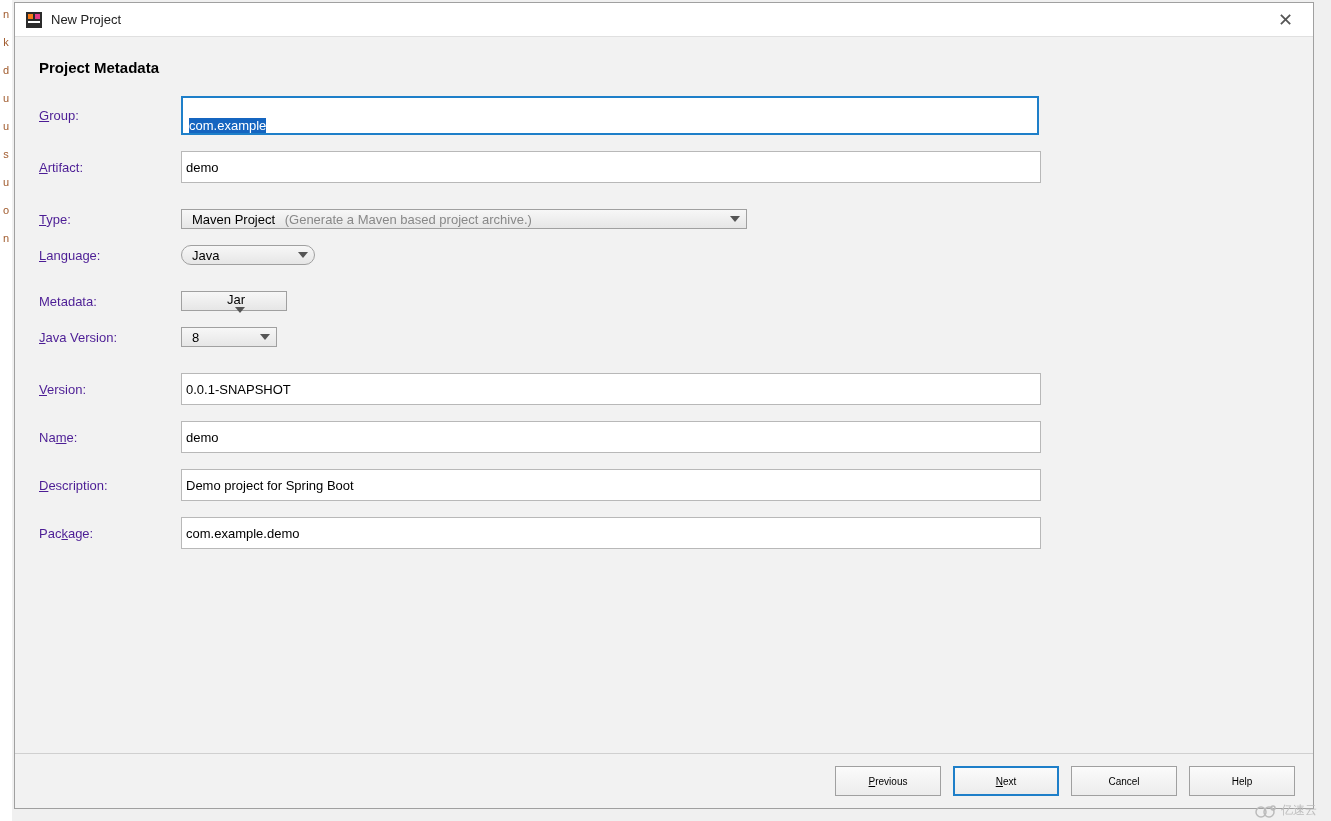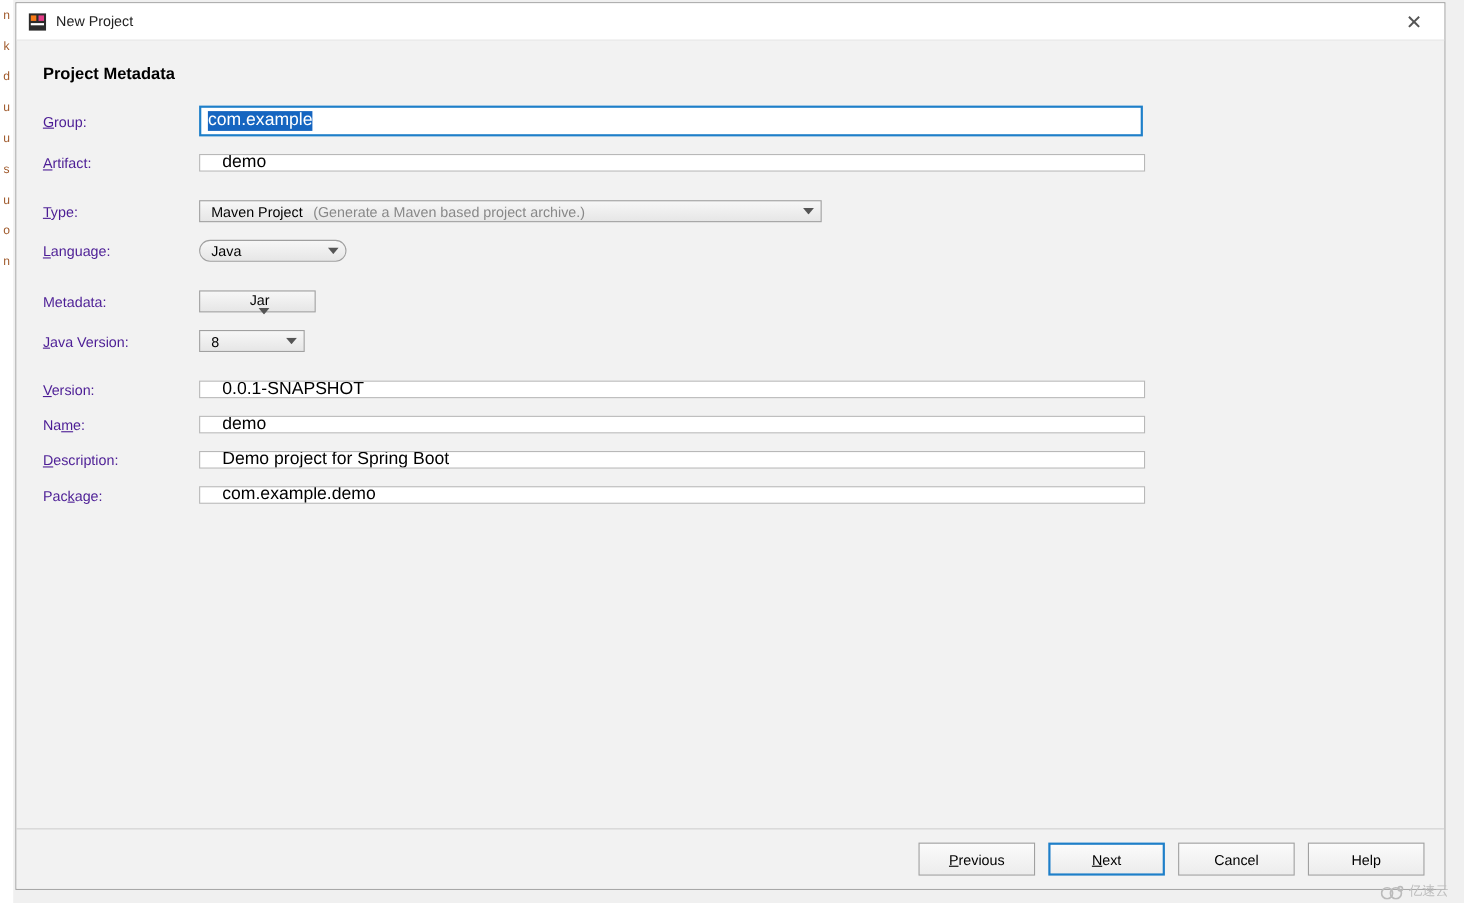--- a/index.html
+++ b/index.html
@@ -75,38 +75,38 @@
     margin-bottom: 16px;
   }
   .form-row.gap-before { margin-top: 26px; }
   .label-col {
     width: 142px;
     font-size: 13px;
     color: #4c1d95;
   }
   .label-col .underline-first { text-decoration: underline; }
   .text-input {
-    height: 16px;
+    height: 32px;
     border: 1px solid #b8b8b8;
     background: #fff;
-    padding: 0 20px;
-    font-size: 16px;
+    padding: 0 4px;
+    font-size: 13px;
     font-family: inherit;
     width: 860px;
     outline: none;
   }
   .text-input-fake {
-    height: 28px;
+    height: 39px;
     border: 2px solid #1e7fc9;
     background: #fff;
     padding: 0 6px;
-    font-size: 16px;
+    font-size: 13px;
     width: 858px;
     display: flex;
-    align-items: center;
+    align-items: flex-end;
   }
   .text-input-fake .sel {
     background: #1565c0;
     color: #fff;
   }
   .combo {
     display: inline-flex;
     align-items: center;
     height: 20px;
     border: 1px solid #a0a0a0;
@@ -130,21 +130,21 @@
     display: flex;
     justify-content: flex-end;
     gap: 12px;
     background: #f2f2f2;
   }
   .btn {
     min-width: 106px;
     height: 30px;
     border: 1px solid #a0a0a0;
     background: linear-gradient(#fbfbfb,#ececec);
-    font-size: 13px;
+    font-size: 10px;
     cursor: pointer;
   }
   .btn.primary {
     border: 2px solid #1e7fc9;
   }
   .btn .ul { text-decoration: underline; }
   .watermark {
     position: absolute;
     right: 14px; bottom: 2px;
     font-size: 12px;

